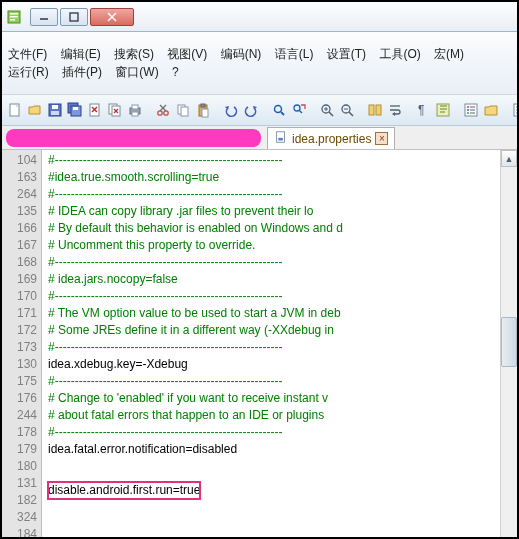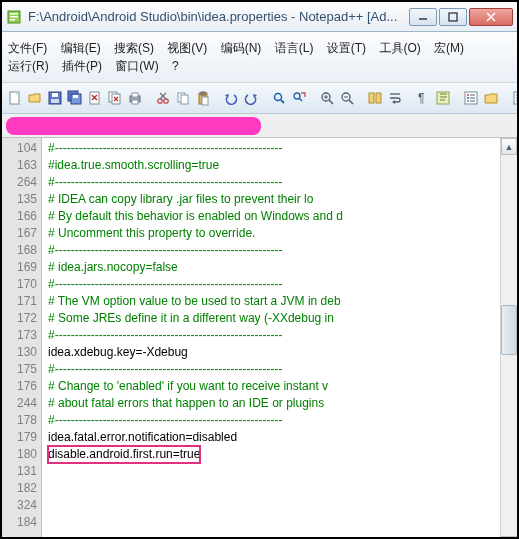--- a/index.html
+++ b/index.html
@@ -4,57 +4,56 @@
 <style>
 * { margin: 0; padding: 0; box-sizing: border-box; font-family: "Microsoft YaHei", Tahoma, sans-serif; font-size: 12px; }
 body { background: #fff; width: 519px; height: 539px; border: 2px solid #000; position: relative; overflow: hidden; }
 
 .titlebar { height: 30px; background: linear-gradient(#fdfefe, #e8eef5); border-bottom: 1px solid #a0b4c8; display: flex; align-items: center; padding: 0 4px; }
 .titlebar .icon { width: 16px; height: 16px; margin-right: 6px; }
 .titlebar .title { flex: 1; color: #35506f; font-size: 13px; white-space: nowrap; overflow: hidden; }
 .winbtn { width: 28px; height: 18px; border: 1px solid #7a9ab8; background: linear-gradient(#f3f7fb,#d7e3ef); margin-left: 2px; display: flex; align-items: center; justify-content: center; border-radius: 2px; cursor: default; }
 .winbtn.close { width: 44px; background: linear-gradient(#f0a7a1,#d86b60); border-color: #a04038; color: #fff; }
 
-.menubar { background: linear-gradient(#fbfcfd,#e9eff6); border-bottom: 1px solid #cfd8e0; padding: 7px 6px; line-height: 18px; }
+.menubar { background: linear-gradient(#fbfcfd,#e9eff6); border-bottom: 1px solid #cfd8e0; padding: 13px 6px; line-height: 18px; }
 .menubar span { margin-right: 10px; color: #222; cursor: default; }
 
 .toolbar { background: linear-gradient(#f5f9fc,#dde8f2); border-bottom: 1px solid #b8c9d8; padding: 4px 4px; display: flex; flex-wrap: nowrap; align-items: center; gap: 2px; overflow: hidden; }
 .tbtn { width: 22px; height: 22px; border: 1px solid transparent; display: inline-flex; align-items: center; justify-content: center; border-radius: 2px; cursor: default; }
 .tbtn svg { width: 16px; height: 16px; }
 .tsep { width: 1px; height: 20px; background: #b0c0d0; margin: 0 3px; }
 
 .tabbar { background: #efefef; border-bottom: 1px solid #c0c0c0; display: flex; align-items: flex-end; padding-left: 4px; height: 24px; }
 .redact { width: 255px; height: 18px; background: #ff3ac0; border-radius: 8px; margin-right: 6px; align-self: center; }
 .tab { background: #fff; border: 1px solid #b0b0b0; border-bottom: none; padding: 2px 6px; display: flex; align-items: center; gap: 4px; font-family: "Courier New", monospace; font-size: 12px; color: #6a4a00; }
 .tab .x { width: 13px; height: 13px; border: 1px solid #a07040; background: #f7e0c8; display: flex; align-items: center; justify-content: center; font-size: 10px; color: #804020; cursor: default; }
 
 .editor { position: relative; height: 416px; display: flex; background: #fff; border-bottom: 1px solid #c0c0c0; }
 .gutter { width: 40px; background: #e4e4e4; border-right: 1px solid #c0c0c0; text-align: right; padding: 2px 4px 0 0; font-family: "Courier New", monospace; font-size: 12px; color: #808080; line-height: 17px; }
 .code { flex: 1; padding: 2px 0 0 6px; font-family: "Courier New", monospace; font-size: 12px; line-height: 17px; white-space: pre; overflow: hidden; position: relative; }
 .cmt { color: #008000; }
-.code .hl { outline: 2px solid #e03080; outline-offset: -1px; display: inline-block; }
+.code .hl { outline: 2px solid #e03080; outline-offset: -1px; display: inline-block; margin-top: 24px; }
 .vscroll { width: 17px; background: #f0f0f0; border-left: 1px solid #d0d0d0; position: relative; }
 .vscroll .btn { height: 17px; background: linear-gradient(#fdfdfd,#e0e5ea); border: 1px solid #b8c0c8; display: flex; align-items: center; justify-content: center; font-size: 9px; color: #506070; cursor: default; }
 .vscroll .track { position: absolute; top: 17px; bottom: 17px; left: 0; right: 0; }
 .vscroll .thumb { position: absolute; left: 0; right: 0; top: 150px; height: 50px; background: linear-gradient(90deg,#e8edf2,#cfd9e3); border: 1px solid #a8b8c8; border-radius: 2px; cursor: default; }
 .vscroll .btn.bot { position: absolute; bottom: 0; left: 0; right: 0; }
 </style>
 </head>
 <body>
 
 <div class="titlebar">
   <span class="icon">
     <svg viewBox="0 0 16 16">
         <rect x="2" y="2" width="12" height="12" fill="#8fd14f" stroke="#4a8a20"></rect>
         <rect x="4" y="4" width="8" height="1.5" fill="#fff"></rect>
         <rect x="4" y="7" width="8" height="1.5" fill="#fff"></rect>
         <rect x="4" y="10" width="5" height="1.5" fill="#fff"></rect>
       </svg>
   </span>
-  <div class="title">F:\Android\Android Studio\bin\idea.properties - Notepad++ [Ad...</div>
   <div class="winbtn">
       <svg width="10" height="10">
         <line x1="1" y1="7" x2="9" y2="7" stroke="#334" stroke-width="1.5"></line>
       </svg>
     </div>
   <div class="winbtn">
       <svg width="10" height="10">
         <rect x="1" y="1" width="8" height="8" fill="none" stroke="#334" stroke-width="1.3"></rect>
       </svg>
     </div>
@@ -247,20 +246,28 @@
         <rect x="3" y="2" width="10" height="12" fill="#fff" stroke="#7a8a9a"></rect>
         <rect x="5" y="4" width="6" height="2" fill="#b0c0d0"></rect>
         <rect x="5" y="7" width="6" height="2" fill="#b0c0d0"></rect>
         <rect x="5" y="10" width="4" height="2" fill="#b0c0d0"></rect>
       </svg>
     </div>
 </div>
 
 <div class="tabbar">
   <div class="redact"></div>
+  <div class="tab">
+    <span><svg width="14" height="14" viewBox="0 0 16 16">
+          <rect x="3" y="2" width="9" height="12" fill="#fff" stroke="#7a8a9a"></rect>
+          <rect x="5" y="9" width="5" height="3" fill="#5a7ad0"></rect>
+        </svg></span>
+    <span>idea.properties</span>
+    <span class="x">×</span>
+  </div>
 </div>
 
 <div class="editor">
   <div class="gutter" id="gutter">
       <div>104</div>
       <div>163</div>
       <div>264</div>
       <div>135</div>
       <div>166</div>
       <div>167</div>

